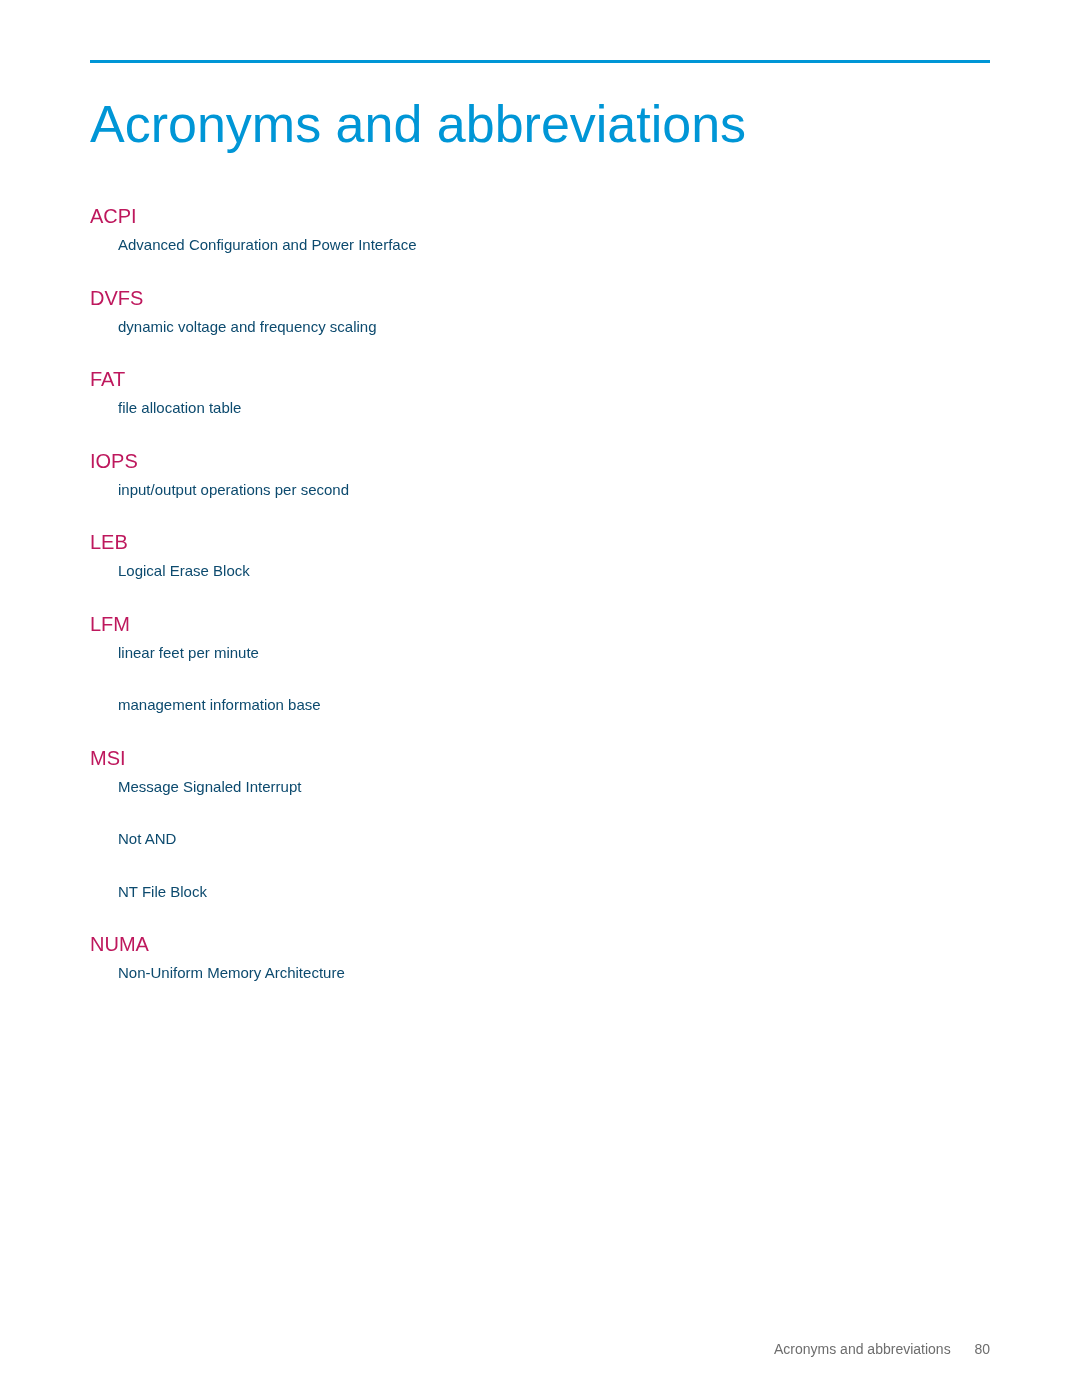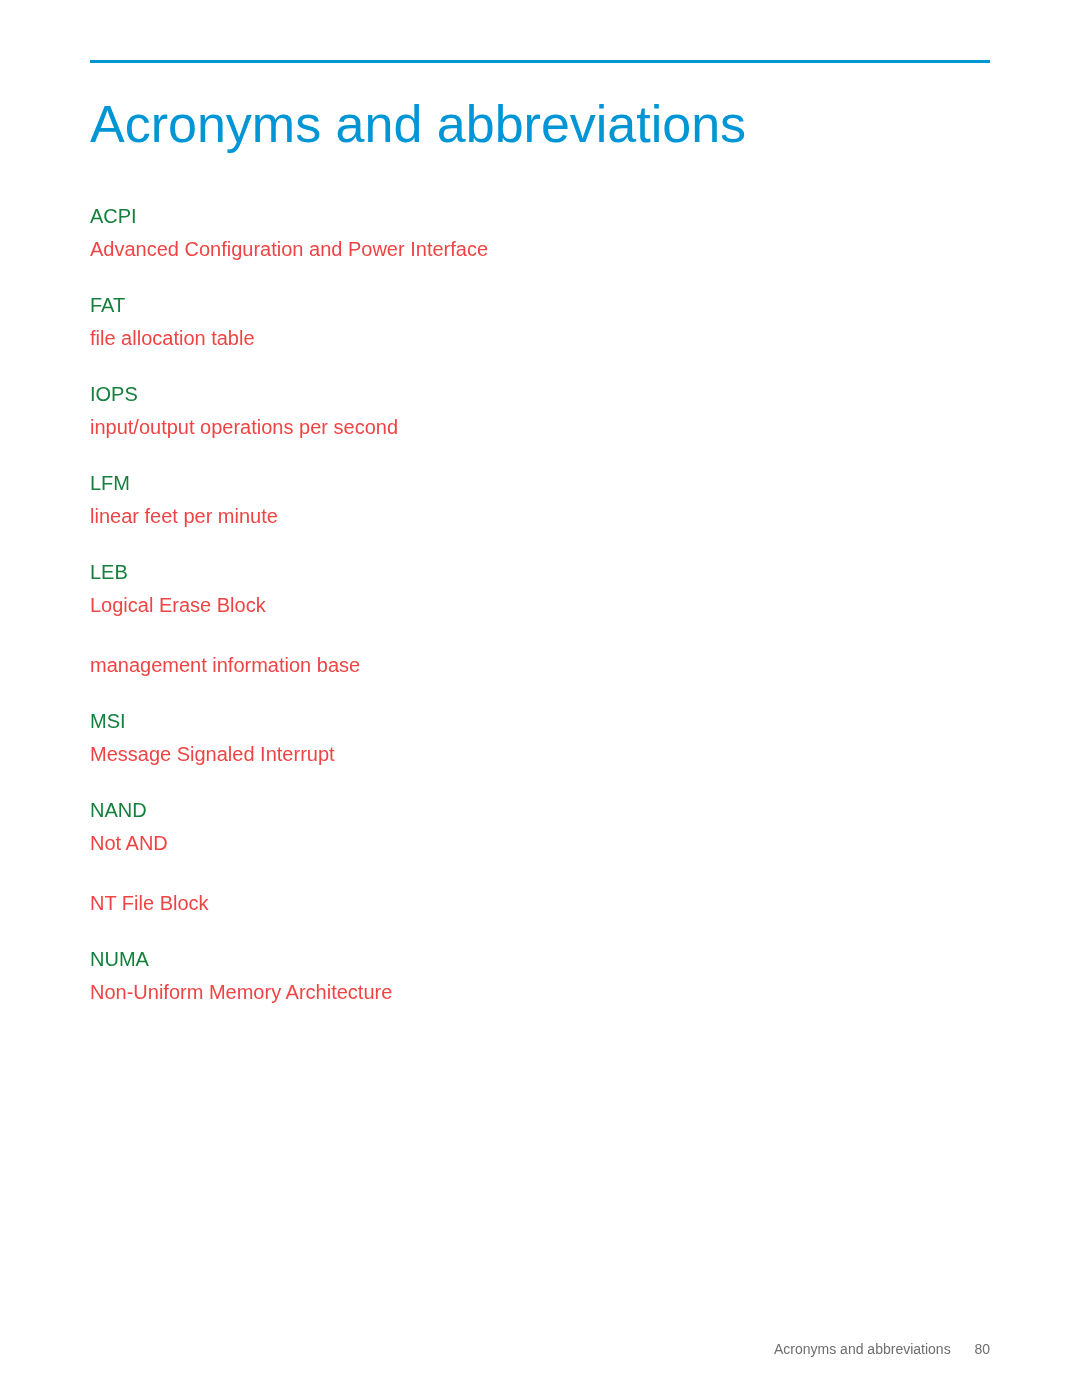--- a/index.html
+++ b/index.html
@@ -34,29 +34,30 @@
       line-height: 1.2;
     }
 
     .acronym-section {
       margin-bottom: 30px;
     }
 
     .acronym-term {
       font-size: 20px;
       font-weight: 400;
-      color: #15803d;
+      color: #be185d;
       margin-bottom: 6px;
     }
 
     .acronym-definition {
-      font-size: 20px;
-      color: #ef4444;
+      font-size: 15px;
+      color: #0c4a6e;
       font-weight: 300;
       line-height: 1.5;
+      margin-left: 28px;
     }
 
     .page-footer {
       position: absolute;
       bottom: 40px;
       right: 90px;
       font-size: 14px;
       color: #6d6d6d;
       display: flex;
       align-items: center;
@@ -75,44 +76,47 @@
 
   <h1 class="page-title">Acronyms and abbreviations</h1>
 
   <div id="acronyms-list">
 
   <div class="acronym-section">
         <div class="acronym-term">ACPI</div>
         <div class="acronym-definition">Advanced Configuration and Power Interface</div>
       </div>
       <div class="acronym-section">
+        <div class="acronym-term">DVFS</div>
+        <div class="acronym-definition">dynamic voltage and frequency scaling</div>
+      </div>
+      <div class="acronym-section">
         <div class="acronym-term">FAT</div>
         <div class="acronym-definition">file allocation table</div>
       </div>
       <div class="acronym-section">
         <div class="acronym-term">IOPS</div>
         <div class="acronym-definition">input/output operations per second</div>
       </div>
       <div class="acronym-section">
+        <div class="acronym-term">LEB</div>
+        <div class="acronym-definition">Logical Erase Block</div>
+      </div>
+      <div class="acronym-section">
         <div class="acronym-term">LFM</div>
         <div class="acronym-definition">linear feet per minute</div>
-      </div>
-      <div class="acronym-section">
-        <div class="acronym-term">LEB</div>
-        <div class="acronym-definition">Logical Erase Block</div>
       </div>
       <div class="acronym-section">
         <div class="acronym-definition">management information base</div>
       </div>
       <div class="acronym-section">
         <div class="acronym-term">MSI</div>
         <div class="acronym-definition">Message Signaled Interrupt</div>
       </div>
       <div class="acronym-section">
-        <div class="acronym-term">NAND</div>
         <div class="acronym-definition">Not AND</div>
       </div>
       <div class="acronym-section">
         <div class="acronym-definition">NT File Block</div>
       </div>
       <div class="acronym-section">
         <div class="acronym-term">NUMA</div>
         <div class="acronym-definition">Non-Uniform Memory Architecture</div>
       </div>
       <div class="acronym-section">

